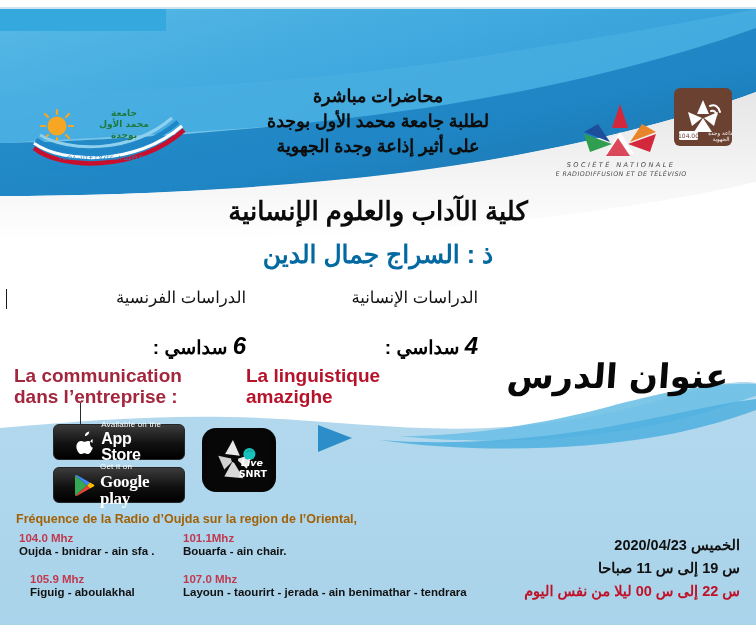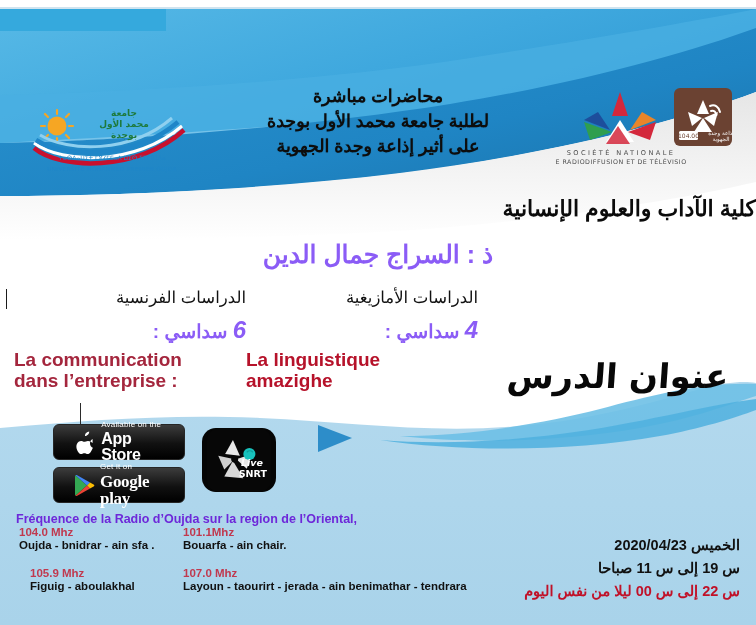--- a/index.html
+++ b/index.html
@@ -57,73 +57,74 @@
     line-height: 1.42;
     font-size: 17.5px;
     letter-spacing: 0px;
     text-shadow: 0 0 1px rgba(0,0,0,0.25);
   }
   .headline div { white-space: nowrap; }
 
   
   .snrt-logo {
     position: absolute;
-    left: 556px; top: 8px;
-    width: 130px; height: 80px;
+    left: 556px; top: 20px;
+    width: 130px; height: 80px; font-style: italic;
   }
   .snrt-logo svg { width: 100%; height: 100%; display: block; }
   .radio-oujda-logo {
     position: absolute;
     left: 674px; top: 10px;
     width: 58px; height: 58px;
   }
   .radio-oujda-logo svg { width: 100%; height: 100%; display: block; }
 
   
   .faculty {
     position: absolute;
     left: 0; top: 196px;
     width: 756px;
-    direction: rtl;
-    font-size: 22px;
+    text-align: center;
+    direction: rtl;
+    font-size: 26px;
     font-weight: bold;
     color: #0b0b0b;
     letter-spacing: 0.5px;
   }
   .professor {
     position: absolute;
     left: 0; top: 240px;
     width: 756px;
     text-align: center;
     direction: rtl;
     font-size: 25px;
     font-weight: bold;
-    color: #8b5cf6;
+    color: #0369a1;
     letter-spacing: 1px;
   }
 
   
   .col {
     position: absolute;
     width: 232px;
     direction: rtl;
   }
   .col.french { left: 14px; top: 288px; }
   .col.amazigh { left: 246px; top: 288px; }
   .col .dept {
     font-size: 16.5px;
     color: #111111;
     font-weight: normal;
     line-height: 1.2;
   }
   .col .sem {
-    margin-top: 8px;
+    margin-top: 24px;
     font-size: 19px;
     font-weight: bold;
-    color: #8b5cf6;
+    color: #000000;
     direction: rtl;
   }
   .col .sem .num { font-size: 24px; font-weight: bold; font-style: italic; }
   .col .course {
     margin-top: 5px;
     direction: ltr;
     font-size: 19px;
     font-weight: bold;
     color: #a81f35;
     line-height: 1.14;
@@ -189,21 +190,22 @@
   
   .freq-block {
     position: absolute;
     left: 16px; top: 512px;
     width: 520px;
     color: #101010;
   }
   .freq-head {
     font-size: 12.5px;
     font-weight: bold;
-    color: #6d28d9;
+    color: #a16207;
+    margin-bottom: 6px;
   }
   .freq-grid {
     position: relative;
     width: 520px;
   }
   .freq-cell { position: absolute; }
   .freq-mhz {
     font-size: 11.5px;
     font-weight: bold;
     color: #c0394f;
@@ -369,21 +371,21 @@
       <span class="num">6</span>
       <span>سداسي  :</span>
     </div>
     <div class="course">
       <div>La communication</div>
       <div>dans l’entreprise :</div>
     </div>
   </div>
 
   <div class="col amazigh">
-    <div class="dept">الدراسات الأمازيغية</div>
+    <div class="dept">الدراسات الإنسانية</div>
     <div class="sem">
       <span class="num">4</span>
       <span>سداسي :</span>
     </div>
     <div class="course">
       <div>La linguistique</div>
       <div>amazighe</div>
     </div>
   </div>
 

